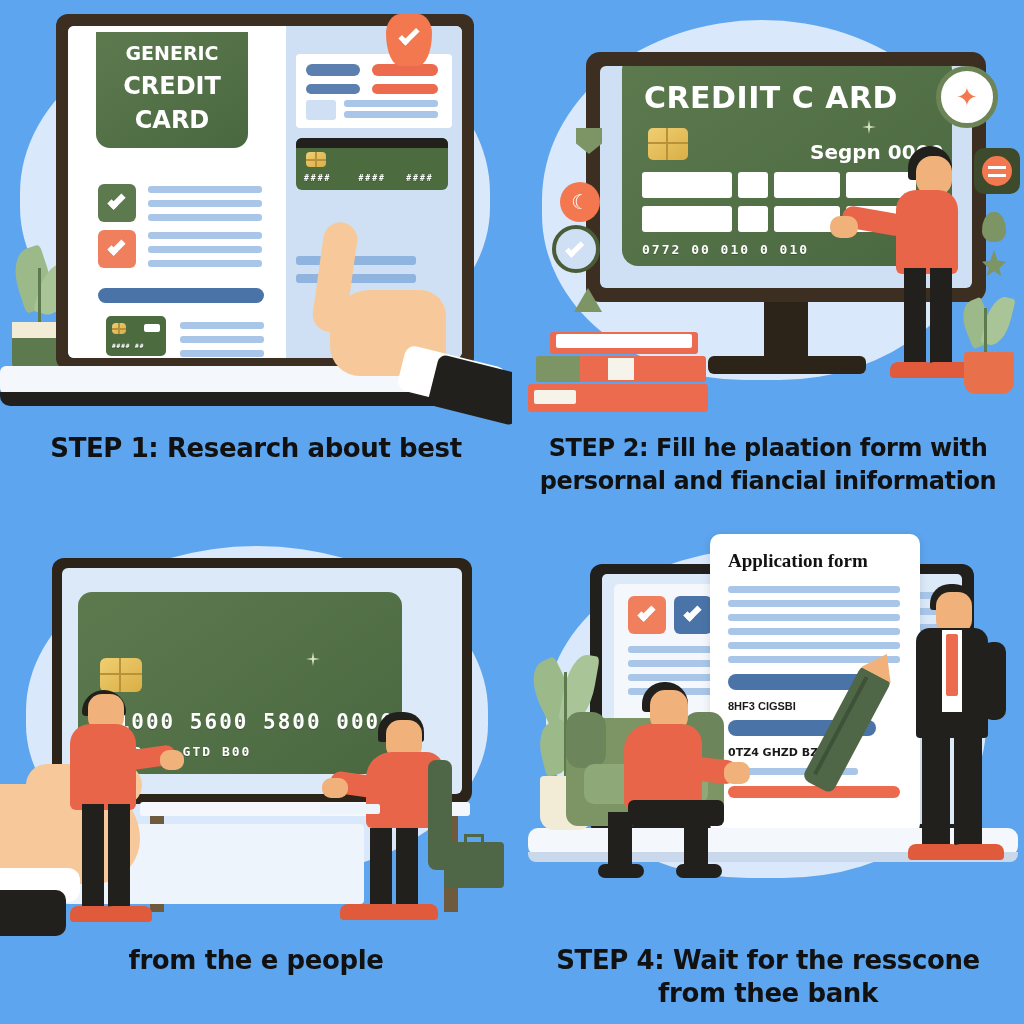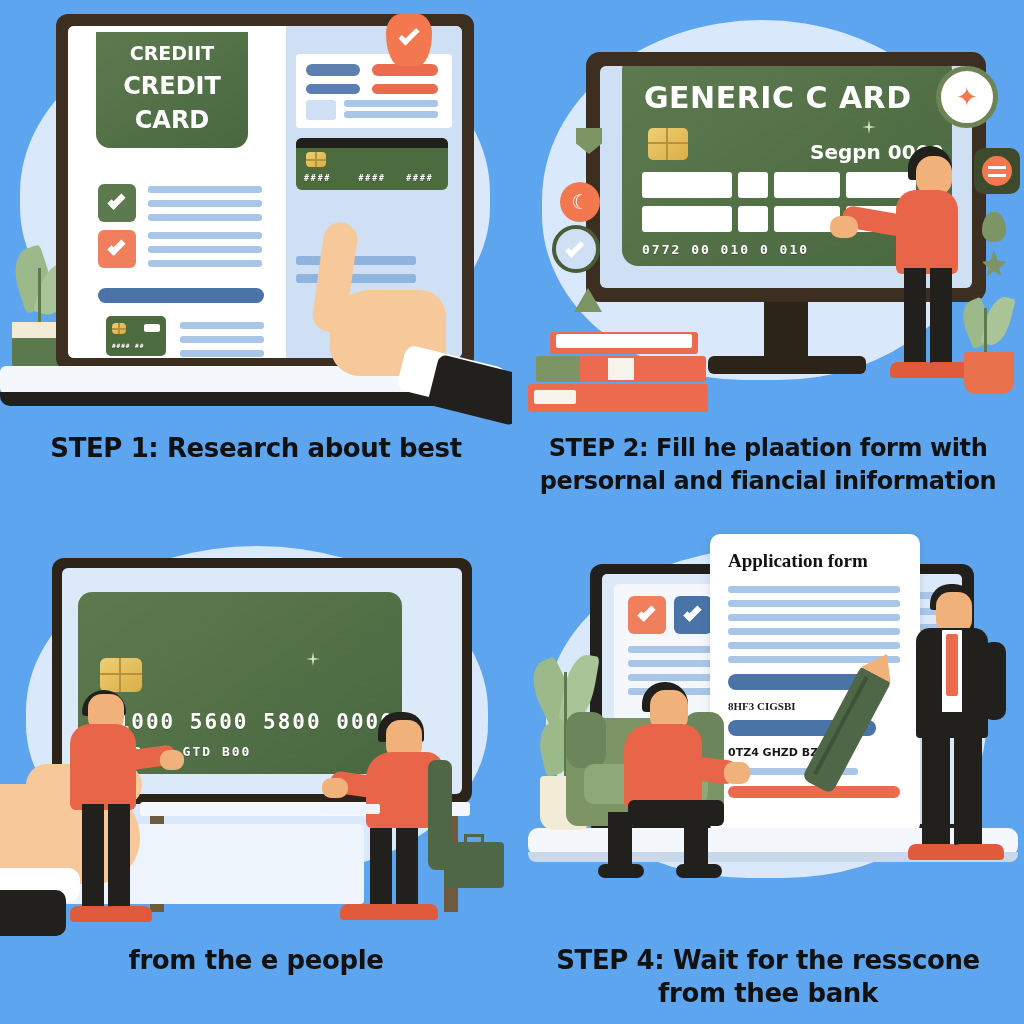--- a/index.html
+++ b/index.html
@@ -56,21 +56,21 @@
         <div class="plantpot sh" style="left:12px;top:322px;width:58px;height:54px;background:#5d7a4f"></div>
         <div class="sh" style="left:12px;top:322px;width:58px;height:16px;background:#f2ecd6"></div>
       </div>
 
       <div class="sh" style="left:56px;top:14px;width:418px;height:356px;background:#3c2f22;border-radius:12px;"></div>
       <div class="sh screenwhite" style="left:68px;top:26px;width:394px;height:332px;background:#cfe0f4;border-radius:6px;overflow:hidden;">
 
         <div class="sh" style="left:0px;top:0px;width:218px;height:332px;background:#fff;"></div>
 
         <div class="sh card-green" style="left:28px;top:6px;width:152px;height:116px;border-radius:0 0 14px 14px;"></div>
-        <div class="cardtitle sh" style="left:28px;top:16px;width:152px;text-align:center;font-size:19px;">CREDIIT</div>
+        <div class="cardtitle sh" style="left:28px;top:16px;width:152px;text-align:center;font-size:19px;">GENERIC</div>
         <div class="cardtitle sh" style="left:28px;top:80px;width:152px;text-align:center;font-size:24px;">CARD</div>
         <div class="cardtitle sh" style="left:28px;top:46px;width:152px;text-align:center;font-size:24px;">CREDIT</div>
 
         <div class="check" style="left:30px;top:158px;width:38px;height:38px;background:#5d7a4f;">
             <span></span>
           </div>
         <div class="sh line" style="left:80px;top:160px;width:114px;"></div>
         <div class="sh line" style="left:80px;top:174px;width:114px;"></div>
         <div class="sh line" style="left:80px;top:188px;width:114px;"></div>
 
@@ -135,21 +135,21 @@
   </div>
 
   <div class="panel p2">
     <div class="scene">
       <div class="halo" style="left:30px;top:20px;width:440px;height:360px;"></div>
 
       <div class="sh" style="left:74px;top:52px;width:400px;height:250px;background:#3c2f22;border-radius:14px;"></div>
       <div class="sh" style="left:88px;top:66px;width:372px;height:222px;background:#cfe0f4;border-radius:6px;overflow:hidden">
 
         <div class="sh card-green" style="left:22px;top:-12px;width:330px;height:212px;border-radius:16px;">
-          <div class="cardtitle sh" style="left:22px;top:26px;font-size:30px;letter-spacing:0.5px;">GENERIC C ARD</div>
+          <div class="cardtitle sh" style="left:22px;top:26px;font-size:30px;letter-spacing:0.5px;">CREDIIT C ARD</div>
           <div class="chip" style="left:26px;top:74px;width:40px;height:32px;border-radius:5px"></div>
           <div class="cardtitle sh" style="left:188px;top:86px;font-size:20px;">Segpn 0000</div>
           <div class="sh" style="left:240px;top:66px;width:14px;height:14px;background:#d8e3c0;
                       clip-path:polygon(50% 0,58% 42%,100% 50%,58% 58%,50% 100%,42% 58%,0 50%,42% 42%);"></div>
 
           <div class="sh" style="left:20px;top:118px;width:90px;height:26px;background:#fff;border-radius:3px"></div>
           <div class="sh" style="left:116px;top:118px;width:30px;height:26px;background:#fff;border-radius:3px"></div>
           <div class="sh" style="left:152px;top:118px;width:66px;height:26px;background:#fff;border-radius:3px"></div>
           <div class="sh" style="left:224px;top:118px;width:70px;height:26px;background:#fff;border-radius:3px"></div>
 
@@ -307,21 +307,21 @@
 
       <div class="sh" style="left:198px;top:22px;width:210px;height:300px;background:#fff;border-radius:10px;box-shadow:0 2px 8px rgba(0,0,0,.12)">
         <div class="sh" style="left:18px;top:16px;font-size:19px;font-weight:bold;color:#111;font-family:Liberation Serif, serif">Application form</div>
         <div class="sh line" style="left:18px;top:52px;width:172px"></div>
         <div class="sh line" style="left:18px;top:66px;width:172px"></div>
         <div class="sh line" style="left:18px;top:80px;width:172px"></div>
         <div class="sh line" style="left:18px;top:94px;width:172px"></div>
         <div class="sh line" style="left:18px;top:108px;width:172px"></div>
         <div class="sh line" style="left:18px;top:122px;width:172px"></div>
         <div class="sh rr" style="left:18px;top:140px;width:148px;height:16px;background:#4a74a8;border-radius:8px"></div>
-        <div class="sh" style="left:18px;top:166px;font-size:11px;font-weight:bold;color:#1a1a1a;font-family:Liberation Serif, serif">8HF3 CIGSBI</div>
+        <div class="sh" style="left:18px;top:166px;font-size:11px;font-weight:bold;color:#1a1a1a;font-family:Liberation Sans, sans-serif">8HF3 CIGSBI</div>
         <div class="sh rr" style="left:18px;top:186px;width:148px;height:16px;background:#4a74a8;border-radius:8px"></div>
         <div class="sh" style="left:18px;top:212px;font-size:11px;font-weight:bold;color:#1a1a1a;font-family:'DejaVu Sans',sans-serif">0TZ4 GHZD BZGHI</div>
         <div class="sh line" style="left:18px;top:234px;width:130px"></div>
         <div class="sh rr" style="left:18px;top:252px;width:172px;height:12px;background:#ec6a4e;border-radius:6px"></div>
       </div>
 
       <div class="sh" style="left:16px;top:316px;width:490px;height:28px;background:#f4f8fd;border-radius:10px"></div>
       <div class="sh" style="left:16px;top:340px;width:490px;height:10px;background:#c9d8ea;border-radius:0 0 8px 8px"></div>
 
       <div>

